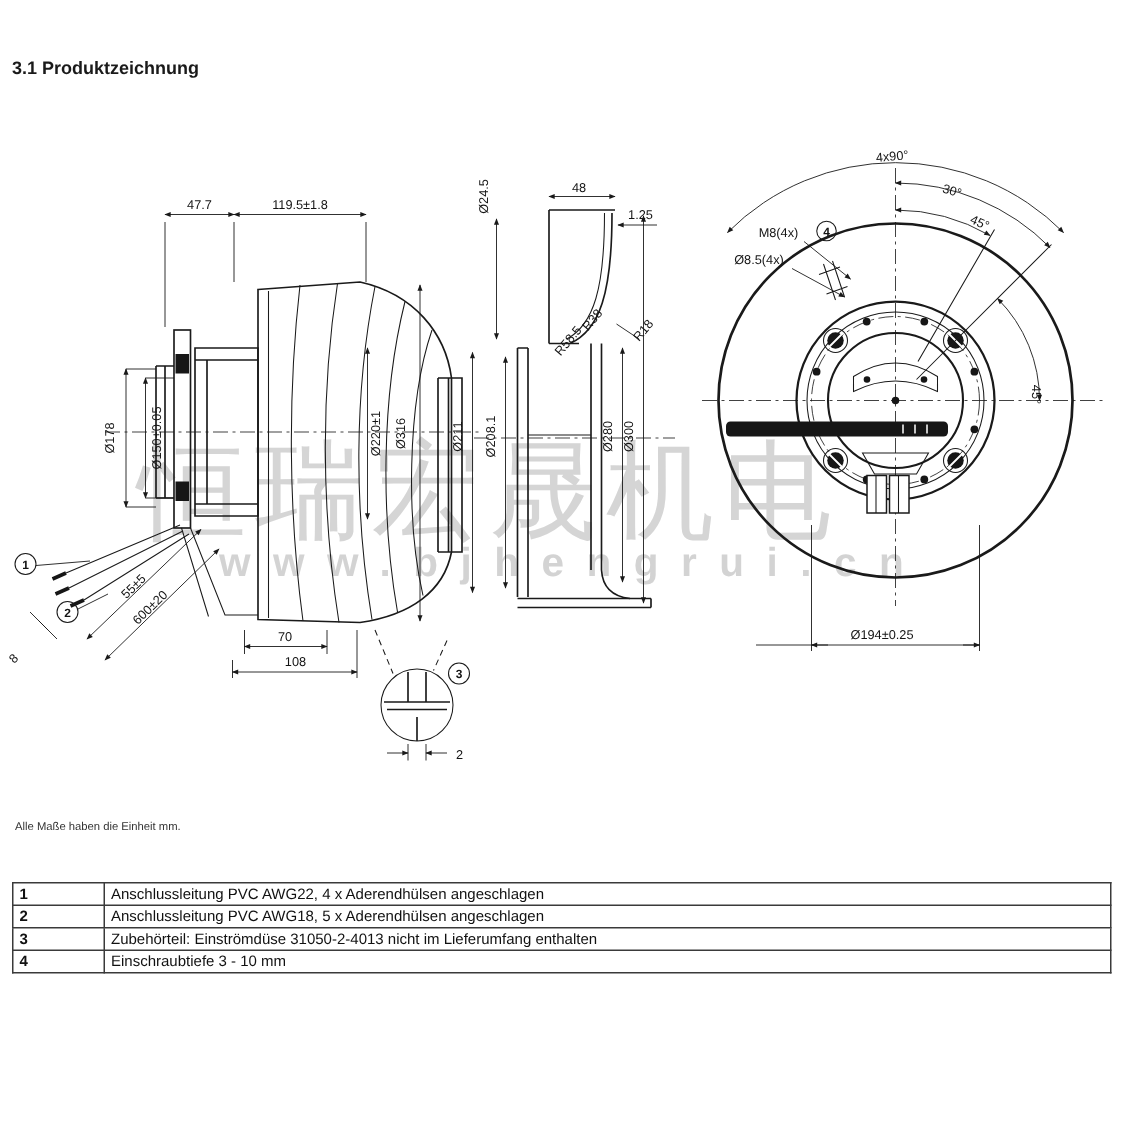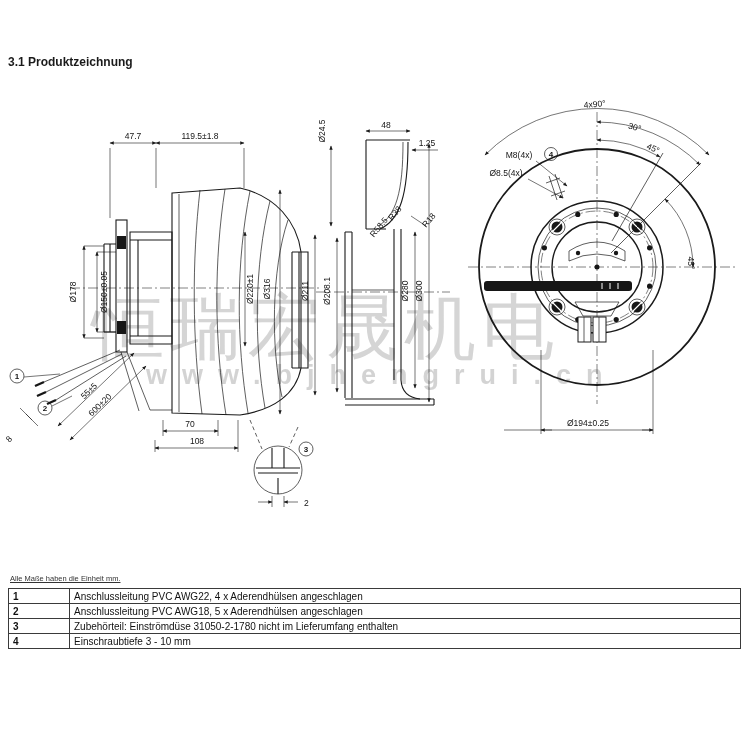--- a/index.html
+++ b/index.html
@@ -1,26 +1,26 @@
 <!DOCTYPE html>
 <html><head>
 <meta charset="utf-8">
 <style>
   html,body{margin:0;padding:0;background:#fff;}
   body{position:relative;width:750px;height:750px;overflow:hidden;
        font-family:"Liberation Sans",sans-serif;color:#111;}
-  .title{position:absolute;left:8px;top:38px;font-size:12px;font-weight:bold;color:#1a1a1a;margin-top:17px;}
+  .title{position:absolute;left:8px;top:38px;font-size:12px;font-weight:bold;color:#1a1a1a;}
   .wm-cjk{position:absolute;left:92px;top:248px;font-size:72px;font-weight:400;
           color:#c7c7c7;opacity:.75;letter-spacing:6px;white-space:nowrap;z-index:0;margin-top:32px;}
   .wm-url{position:absolute;left:146px;top:360px;font-size:27px;font-weight:700;
           color:#c9c9c9;opacity:.8;letter-spacing:15px;white-space:nowrap;z-index:0;}
   svg.drawing{position:absolute;left:0;top:60px;z-index:1;}
   svg text{font-family:"Liberation Sans",sans-serif;font-size:8.5px;fill:#141414;}
   svg text.co{font-size:8px;font-weight:bold;}
-  .note{position:absolute;left:10px;top:574px;font-size:7.5px;color:#333;z-index:2;text-decoration:underline;}
+  .note{position:absolute;left:10px;top:546px;font-size:7.5px;color:#333;z-index:2;}
   table.legend{position:absolute;left:8px;top:588px;width:733px;border-collapse:collapse;
           border:1.5px solid #222;z-index:2;background:transparent;}
   table.legend td{border:1px solid #3a3a3a;font-size:10px;color:#111;
           height:14px;padding:0 4px;vertical-align:middle;}
   table.legend td.num{width:52px;font-weight:bold;}
   
   .ln{stroke:#1a1a1a;stroke-width:1.1;fill:none;}
   .lt{stroke:#1a1a1a;stroke-width:.7;fill:none;}
   .dim{stroke:#1a1a1a;stroke-width:.6;fill:none;}
   .cl{stroke:#1a1a1a;stroke-width:.55;fill:none;stroke-dasharray:10 3 2 3;}
@@ -222,20 +222,20 @@
     <tr>
       <td class="num">1</td>
       <td>Anschlussleitung PVC AWG22, 4 x Aderendhülsen angeschlagen</td>
     </tr>
     <tr>
       <td class="num">2</td>
       <td>Anschlussleitung PVC AWG18, 5 x Aderendhülsen angeschlagen</td>
     </tr>
     <tr>
       <td class="num">3</td>
-      <td>Zubehörteil: Einströmdüse 31050-2-1780 nicht im Lieferumfang enthalten</td>
+      <td>Zubehörteil: Einströmdüse 31050-2-4013 nicht im Lieferumfang enthalten</td>
     </tr>
     <tr>
       <td class="num">4</td>
       <td>Einschraubtiefe 3 - 10 mm</td>
     </tr>
   </tbody>
 </table>
 
 </body></html>

